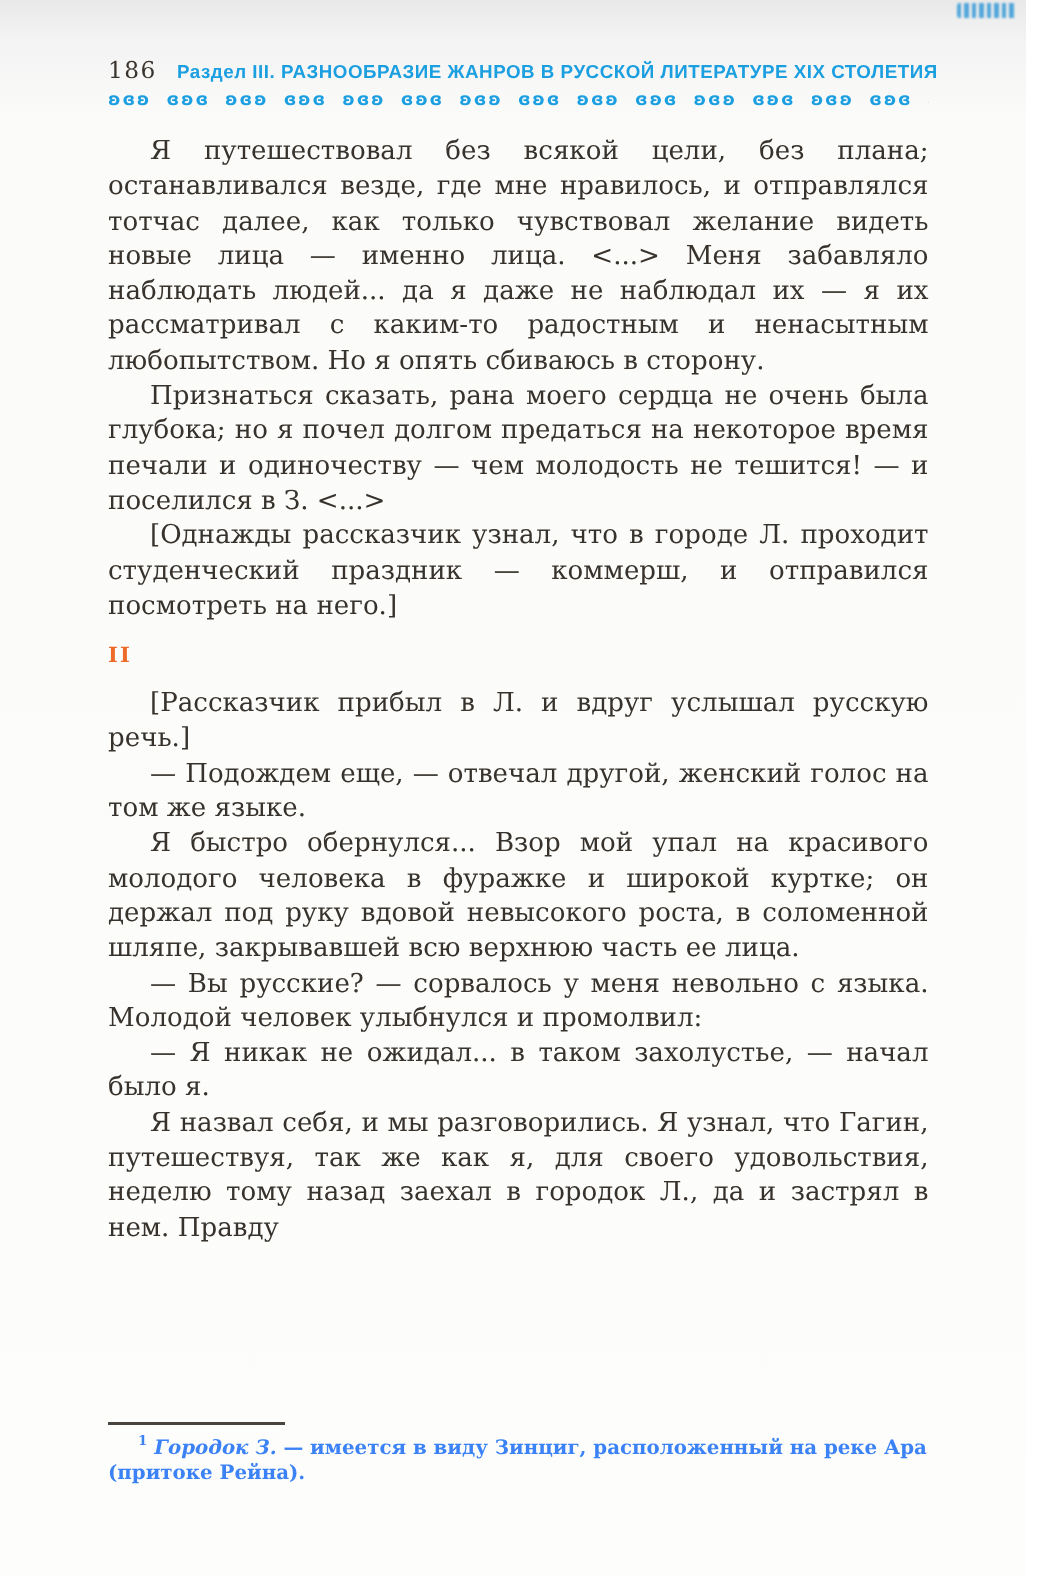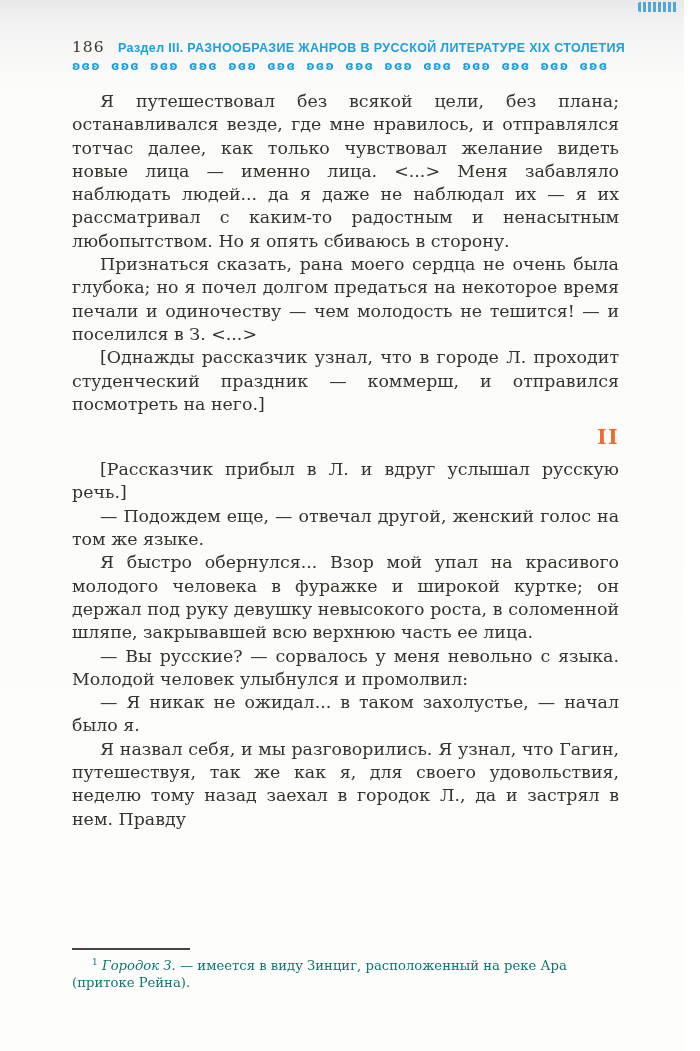--- a/index.html
+++ b/index.html
@@ -68,44 +68,45 @@
     font-size: 17.4px;
     line-height: 23.3px;
     text-align: justify;
     color: #37322c;
   }
   .body-text p {
     margin: 0;
     text-indent: 28px;
   }
   .heading-ii {
-    text-align: right;
+    text-align: left;
     color: #ee6a28;
     font-weight: bold;
-    font-size: 20px;
+    font-size: 14px;
     letter-spacing: 1.5px;
     margin: 9px 0 9px 0;
     line-height: 24px;
   }
   
   .footnote-block {
     position: absolute;
     top: 948px; left: 72px; right: 65px;
     background: #fdfdfc;
   }
   .footnote-rule {
     width: 118px; height: 0;
     border-top: 2px solid #4a443e;
     margin-bottom: 7px;
   }
   .footnote {
     font-size: 13.2px;
     line-height: 17px;
-    color: #0f766e;
+    color: #3b82f6;
     text-indent: 20px;
+    font-weight: bold;
   }
   .footnote sup {
     font-size: 9px;
     line-height: 0;
   }
   .footnote .term { font-style: italic; }
 </style>
 </head>
 <body>
 
@@ -124,21 +125,21 @@
 
     <div class="body-text">
       <p>Я путешествовал без всякой цели, без плана; останавливался везде, где мне нравилось, и отправлялся тотчас далее, как только чувствовал желание видеть новые лица — именно лица. &lt;...&gt; Меня забавляло наблюдать людей... да я даже не наблюдал их — я их рассматривал с каким-то радостным и ненасытным любопытством. Но я опять сбиваюсь в сторону.</p>
       <p>Признаться сказать, рана моего сердца не очень была глубока; но я почел долгом предаться на некоторое время печали и одиночеству — чем молодость не тешится! — и поселился в З. &lt;...&gt;</p>
       <p>[Однажды рассказчик узнал, что в городе Л. проходит студенческий праздник — коммерш, и отправился посмотреть на него.]</p>
 
       <div class="heading-ii">ІІ</div>
 
       <p>[Рассказчик прибыл в Л. и вдруг услышал русскую речь.]</p>
       <p>— Подождем еще, — отвечал другой, женский голос на том же языке.</p>
-      <p>Я быстро обернулся... Взор мой упал на красивого молодого человека в фуражке и широкой куртке; он держал под руку девушку невысокого роста, в соломенной шляпе, закрывавшей всю верхнюю часть ее лица.</p>
+      <p>Я быстро обернулся... Взор мой упал на красивого молодого человека в фуражке и широкой куртке; он держал под руку вдовой невысокого роста, в соломенной шляпе, закрывавшей всю верхнюю часть ее лица.</p>
       <p>— Вы русские? — сорвалось у меня невольно с языка. Молодой человек улыбнулся и промолвил:</p>
       <p>— Я никак не ожидал... в таком захолустье, — начал было я.</p>
       <p>Я назвал себя, и мы разговорились. Я узнал, что Гагин, путешествуя, так же как я, для своего удовольствия, неделю тому назад заехал в городок Л., да и застрял в нем. Правду</p>
     </div>
 
   </div>
 
   <div class="footnote-block">
     <div class="footnote-rule"></div>
     <div class="footnote">

